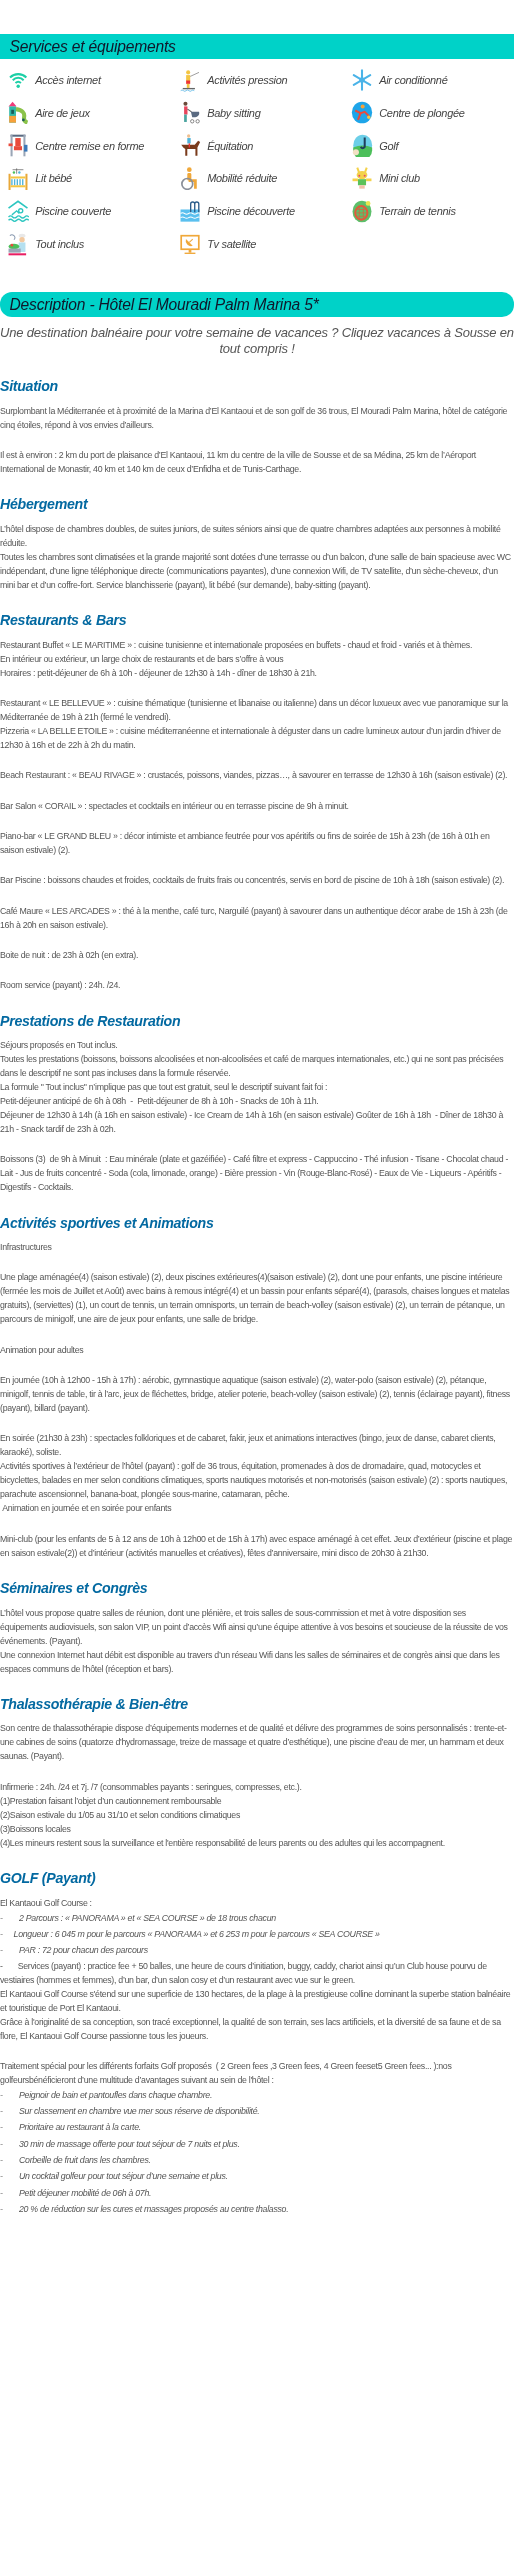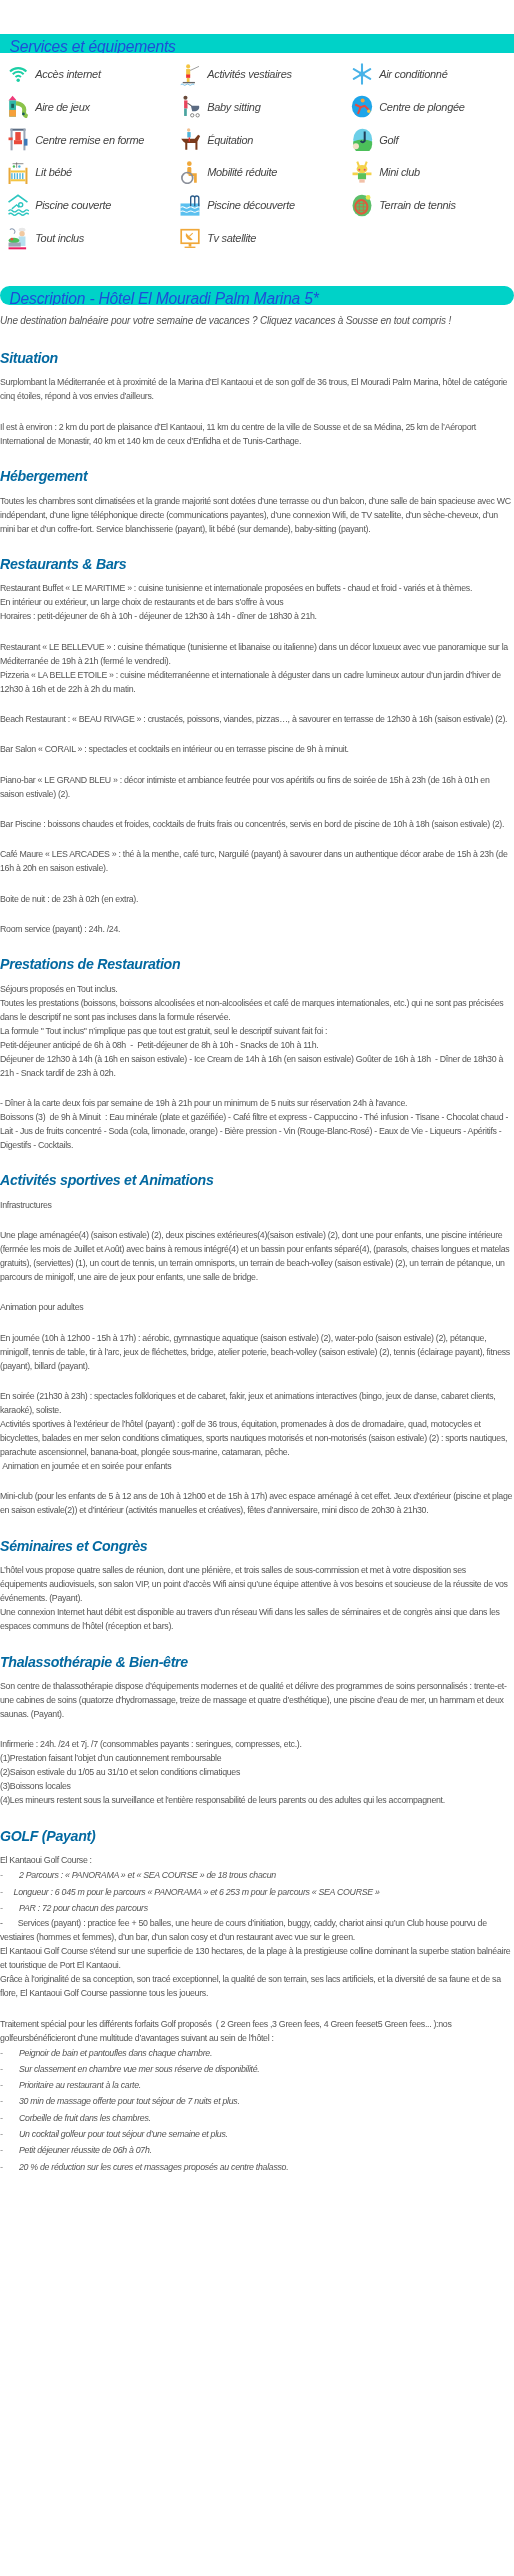--- a/index.html
+++ b/index.html
@@ -4,25 +4,25 @@
 <style>
   html, body { margin: 0; padding: 0; background: #ffffff; }
   body {
     width: 514px;
     font-family: "Liberation Sans", "DejaVu Sans", sans-serif;
     color: #555555;
   }
   .page { width: 514px; padding-top: 34px; padding-bottom: 13.6px; }
   .band {
     background: #00d2c8;
-    color: #1d4ed8;
+    color: #0f172a;
     font-style: italic;
     font-size: 15.6px;
     line-height: 25px;
-    height: 19px;
+    height: 25px;
     padding-left: 9.5px;
     letter-spacing: -0.2px;
     white-space: nowrap;
     overflow: hidden;
   }
   .services-grid {
     display: grid;
     grid-template-columns: 172px 172px 171px;
     padding: 8.1px 0 0 6.8px;
     row-gap: 6.8px;
@@ -38,22 +38,22 @@
   }
   .svc .lbl {
     font-style: italic;
     font-size: 11px;
     color: #444444;
     letter-spacing: -0.3px;
   }
   .desc-band { margin-top: 35px; border-radius: 12px; }
   .content { padding: 0 0 0 0; }
   .intro {
-    font-style: italic; font-size: 10px; line-height: 16.3px;
-    margin: 8.1px 0 0 0; letter-spacing: -0.2px;
+    font-style: italic; font-size: 13px; line-height: 16.3px;
+    margin: 8.1px 0 0 0; letter-spacing: -0.2px; text-align: center;
   }
   h2.sec {
     color: #0369a1;
     font-style: italic;
     font-weight: bold;
     font-size: 14.2px;
     margin: 20.4px 0 9.5px 0;
     letter-spacing: -0.3px;
   }
   p.t {
@@ -95,21 +95,21 @@
         <svg width="20.4" height="23" viewBox="0 0 30 34">
             <circle cx="12" cy="5" r="3" fill="#f4c542"></circle>
             <rect x="9" y="9" width="6" height="9" fill="#f4c542"></rect>
             <rect x="9" y="17" width="6" height="5" fill="#e33"></rect>
             <rect x="10" y="22" width="4" height="6" fill="#f4c542"></rect>
             <line x1="15" y1="11" x2="28" y2="5" stroke="#888" stroke-width="1.2"></line>
             <rect x="4" y="28" width="18" height="2" fill="#666"></rect>
             <path d="M1 32 q2 -2 4 0 t4 0 t4 0 t4 0 t4 0" stroke="#3aa7e0" fill="none"></path>
           </svg>
       </span>
-      <span class="lbl">Activités vestiaires</span>
+      <span class="lbl">Activités pression</span>
     </div>
     <div class="svc">
       <span class="ico">
         <svg width="22" height="22" viewBox="0 0 32 32">
             <g stroke="#4ab3e8" stroke-width="3" stroke-linecap="round">
               <line x1="16" y1="2" x2="16" y2="30"></line>
               <line x1="4" y1="9" x2="28" y2="23"></line>
               <line x1="4" y1="23" x2="28" y2="9"></line>
             </g>
             <circle cx="16" cy="16" r="4" fill="#4ab3e8"></circle>
@@ -318,20 +318,21 @@
 
   <div class="content">
     <p class="intro">Une destination balnéaire pour votre semaine de vacances ? Cliquez vacances à Sousse en tout compris  !</p>
 
     <h2 class="sec">Situation</h2>
     <p class="t">Surplombant la Méditerranée et à proximité de la Marina d’El Kantaoui et de son golf de 36 trous, El Mouradi Palm Marina, hôtel de catégorie cinq étoiles, répond à vos envies d’ailleurs.</p>
     <div class="gap"></div>
     <p class="t">Il est à environ : 2 km du port de plaisance d’El Kantaoui, 11 km du centre de la ville de Sousse et de sa Médina, 25 km de l’Aéroport International de Monastir, 40 km et 140 km de ceux d’Enfidha et de Tunis-Carthage.</p>
 
     <h2 class="sec">Hébergement</h2>
+    <p class="t">L’hôtel dispose de chambres doubles, de suites juniors, de suites séniors ainsi que de quatre chambres adaptées aux personnes à mobilité réduite.</p>
     <p class="t">Toutes les chambres sont climatisées et la grande majorité sont dotées d’une terrasse ou d’un balcon, d’une salle de bain spacieuse avec WC indépendant, d’une ligne téléphonique directe (communications payantes), d’une connexion Wifi, de TV satellite, d’un sèche-cheveux, d’un mini bar et d’un coffre-fort. Service blanchisserie (payant), lit bébé (sur demande), baby-sitting (payant).</p>
 
     <h2 class="sec">Restaurants &amp; Bars</h2>
     <p class="t">Restaurant Buffet « LE MARITIME » : cuisine tunisienne et internationale proposées en buffets - chaud et froid - variés et à thèmes.</p>
     <p class="t">En intérieur ou extérieur, un large choix de restaurants et de bars s’offre à vous</p>
     <p class="t">Horaires : petit-déjeuner de 6h à 10h - déjeuner de 12h30 à 14h - dîner de 18h30 à 21h.</p>
     <div class="gap"></div>
     <p class="t">Restaurant « LE BELLEVUE » : cuisine thématique (tunisienne et libanaise ou italienne) dans un décor luxueux avec vue panoramique sur la Méditerranée de 19h à 21h (fermé le vendredi).</p>
     <p class="t">Pizzeria « LA BELLE ETOILE » : cuisine méditerranéenne et internationale à déguster dans un cadre lumineux autour d’un jardin d’hiver de 12h30 à 16h et de 22h à 2h du matin.</p>
     <div class="gap"></div>
@@ -349,21 +350,20 @@
     <div class="gap"></div>
     <p class="t">Room service (payant) : 24h. /24.</p>
 
     <h2 class="sec">Prestations de Restauration</h2>
     <p class="t">Séjours proposés en Tout inclus.</p>
     <p class="t">Toutes les prestations (boissons, boissons alcoolisées et non-alcoolisées et café de marques internationales, etc.) qui ne sont pas précisées dans le descriptif ne sont pas incluses dans la formule réservée.</p>
     <p class="t">La formule " Tout inclus" n’implique pas que tout est gratuit, seul le descriptif suivant fait foi :</p>
     <p class="t">Petit-déjeuner anticipé de 6h à 08h  -  Petit-déjeuner de 8h à 10h - Snacks de 10h à 11h.</p>
     <p class="t">Déjeuner de 12h30 à 14h (à 16h en saison estivale) - Ice Cream de 14h à 16h (en saison estivale) Goûter de 16h à 18h  - Dîner de 18h30 à 21h - Snack tardif de 23h à 02h.</p>
     <div class="gap"></div>
-    <p class="t">- Dîner à la carte deux fois par semaine de 19h à 21h pour un minimum de 5 nuits sur réservation 24h à l'avance.</p>
     <p class="t">Boissons (3)  de 9h à Minuit  : Eau minérale (plate et gazéifiée) - Café filtre et express - Cappuccino - Thé infusion - Tisane - Chocolat chaud - Lait - Jus de fruits concentré - Soda (cola, limonade, orange) - Bière pression - Vin (Rouge-Blanc-Rosé) - Eaux de Vie - Liqueurs - Apéritifs - Digestifs - Cocktails.</p>
 
     <h2 class="sec">Activités sportives et Animations</h2>
     <p class="t">Infrastructures</p>
     <div class="gap"></div>
     <p class="t">Une plage aménagée(4) (saison estivale) (2), deux piscines extérieures(4)(saison estivale) (2), dont une pour enfants, une piscine intérieure  (fermée les mois de Juillet et Août) avec bains à remous intégré(4) et un bassin pour enfants séparé(4), (parasols, chaises longues et matelas gratuits), (serviettes) (1), un court de tennis, un terrain omnisports, un terrain de beach-volley (saison estivale) (2), un terrain de pétanque, un parcours de minigolf, une aire de jeux pour enfants, une salle de bridge.</p>
     <div class="gap"></div>
     <p class="t">Animation pour adultes</p>
     <div class="gap"></div>
     <p class="t">En journée (10h à 12h00 - 15h à 17h) : aérobic, gymnastique aquatique (saison estivale) (2), water-polo (saison estivale) (2), pétanque, minigolf, tennis de table, tir à l’arc, jeux de fléchettes, bridge, atelier poterie, beach-volley (saison estivale) (2), tennis (éclairage payant), fitness (payant), billard (payant).</p>
@@ -428,21 +428,21 @@
       <li>
           <span class="d">-</span>
           <span>Corbeille de fruit dans les chambres.</span>
         </li>
       <li>
           <span class="d">-</span>
           <span>Un cocktail golfeur pour tout séjour d’une semaine et plus.</span>
         </li>
       <li>
           <span class="d">-</span>
-          <span>Petit déjeuner réussite de 06h à 07h.</span>
+          <span>Petit déjeuner mobilité de 06h à 07h.</span>
         </li>
       <li>
           <span class="d">-</span>
           <span>20 % de réduction sur les cures et massages proposés au centre thalasso.</span>
         </li>
     </ul>
   </div>
 </div>
 
 

